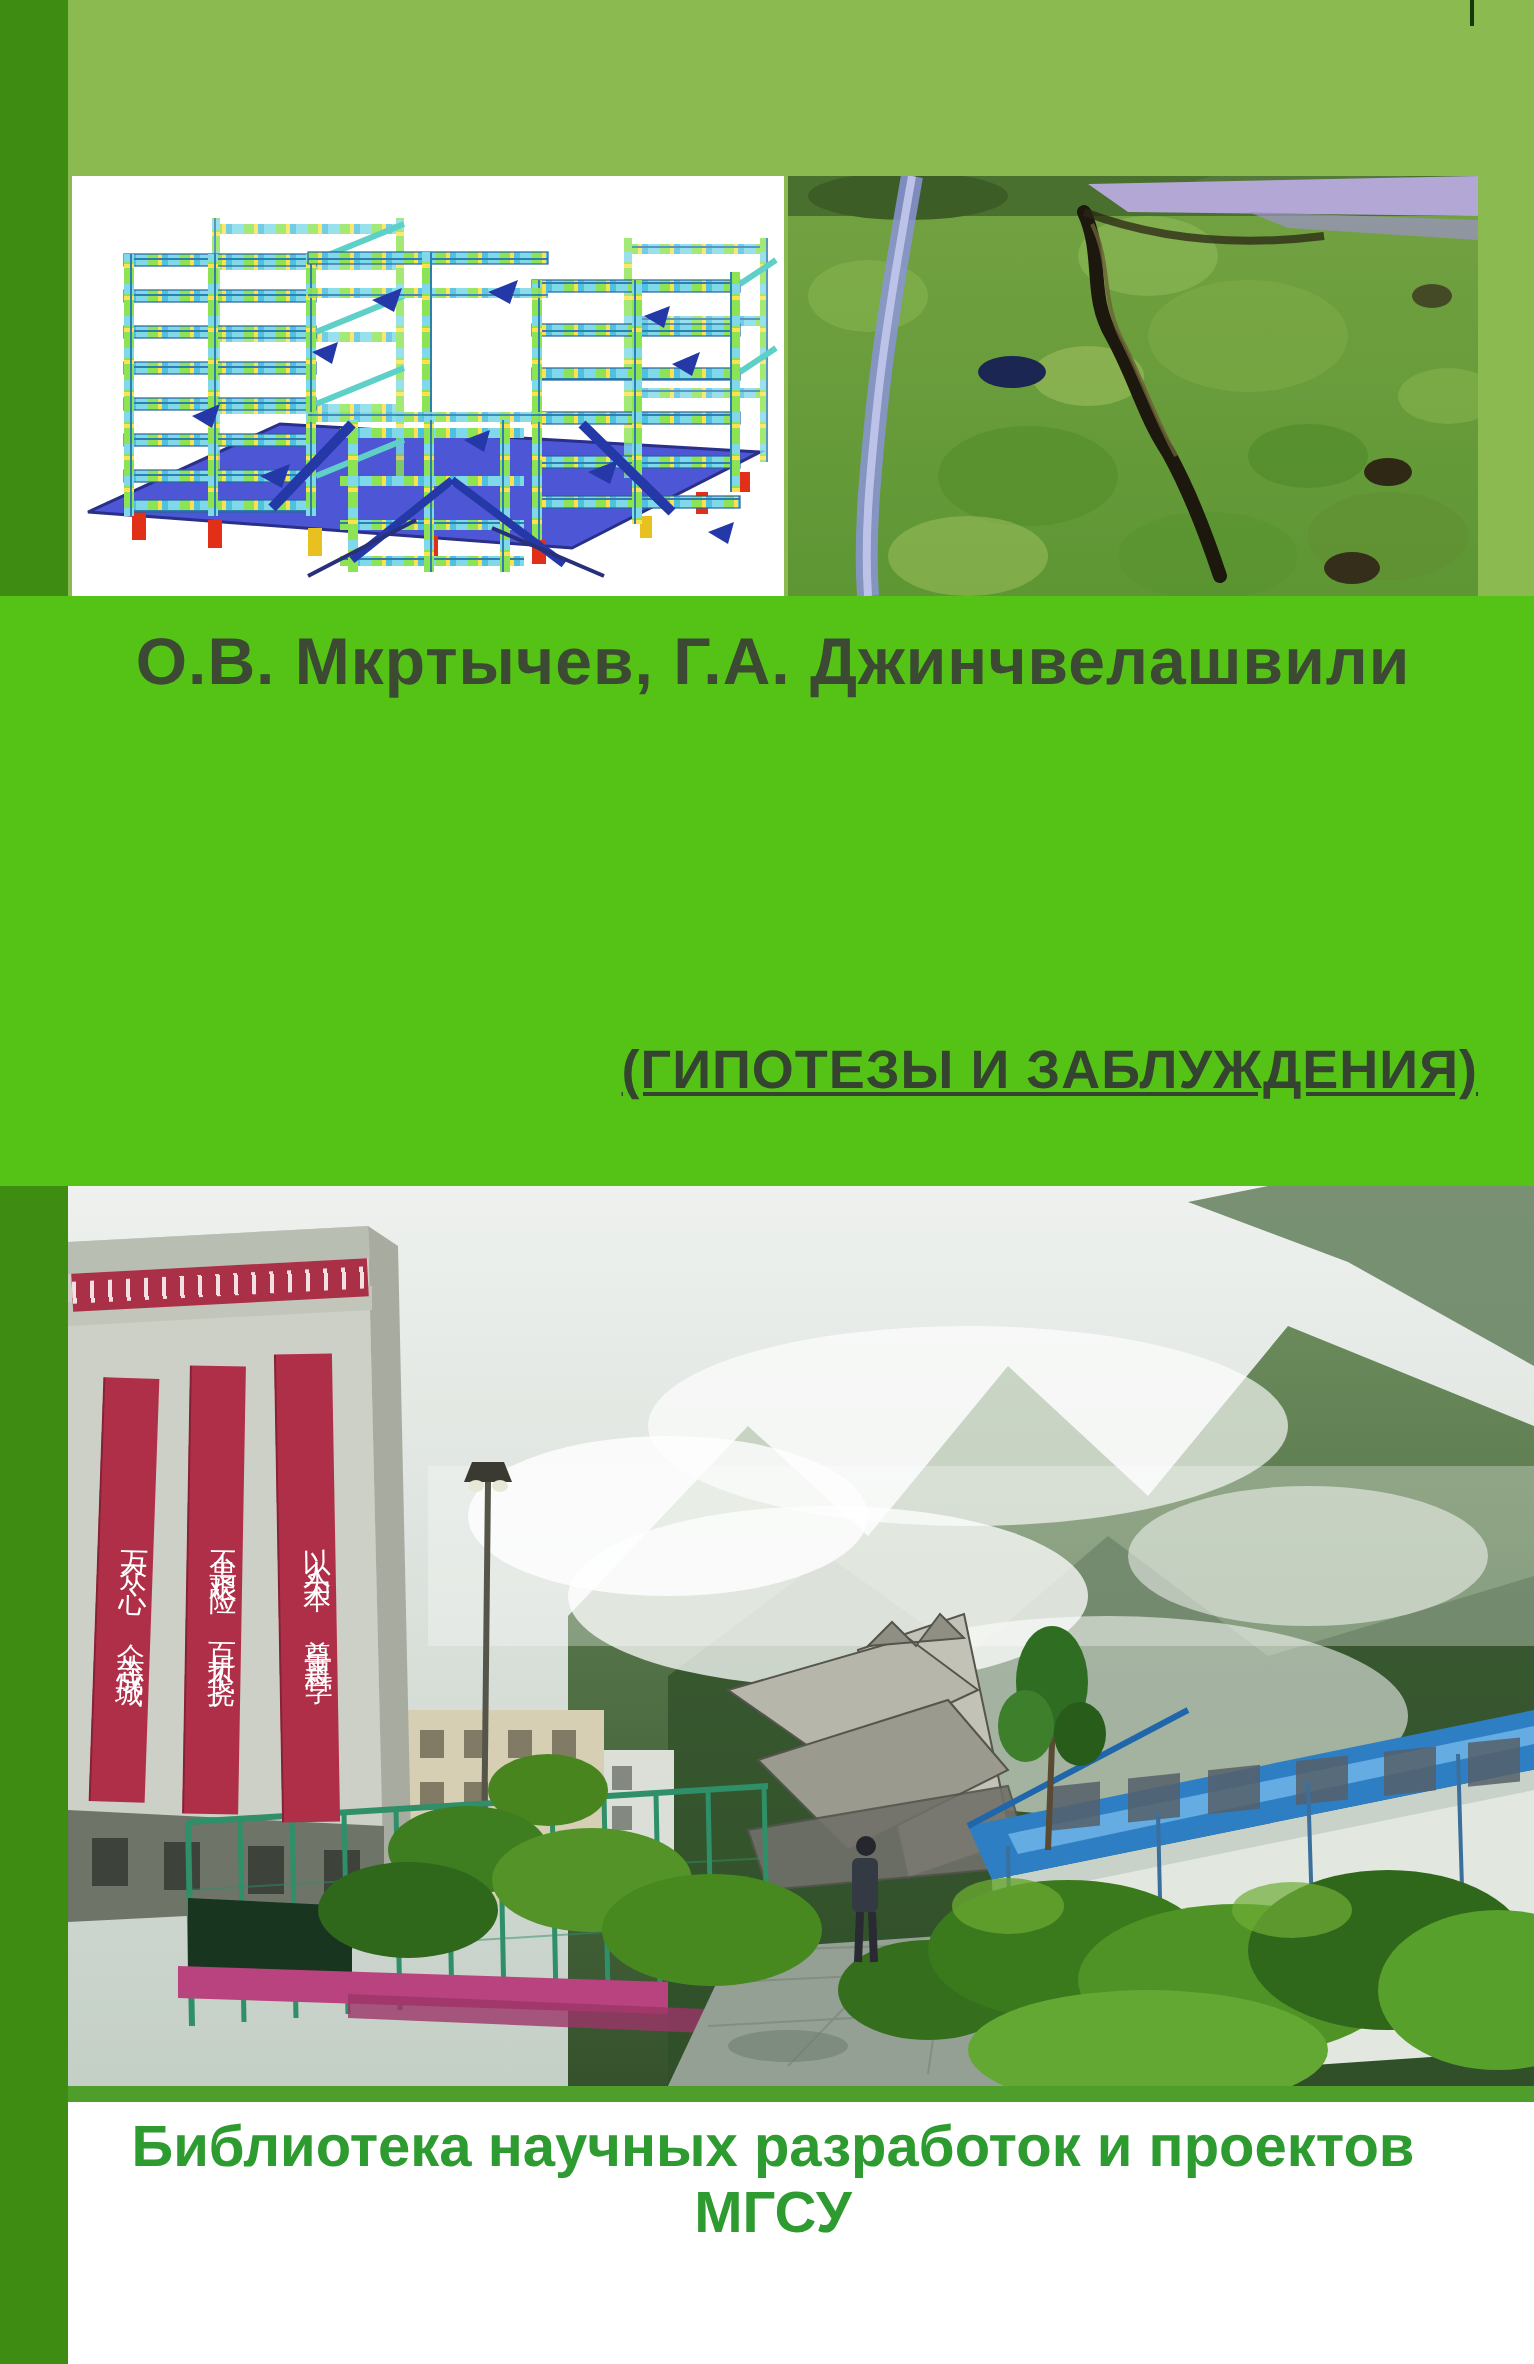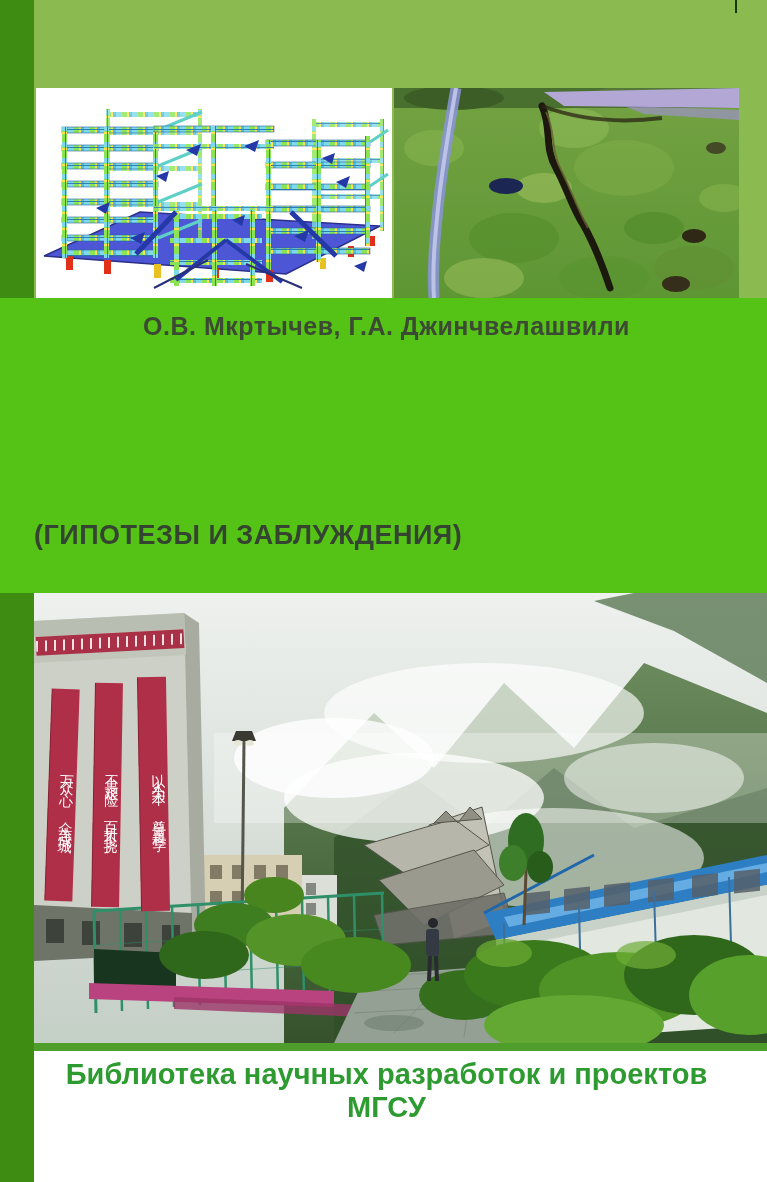--- a/index.html
+++ b/index.html
@@ -9,25 +9,25 @@
   .sidebar{position:absolute;left:0;top:0;width:34px;height:1182px;background:#3e8c11;}
   .band-top{position:absolute;left:34px;top:0;width:733px;height:298px;background:#8bba50;}
   .crop-mark{position:absolute;left:735px;top:0;width:2px;height:13px;background:#14380a;}
 
   .panel-model{position:absolute;left:36px;top:88px;width:356px;height:210px;background:#ffffff;overflow:hidden;}
   .panel-crack{position:absolute;left:394px;top:88px;width:345px;height:210px;overflow:hidden;background:#6a9c3e;}
   .panel-model svg,.panel-crack svg,.photo-main svg{display:block;}
 
   .band-title{position:absolute;left:0;top:298px;width:767px;height:295px;background:#55c316;}
   .authors{position:absolute;left:34px;top:14px;width:705px;text-align:center;
-           font-size:25px;font-weight:bold;letter-spacing:.5px;color:#3c4a34;}
+           font-size:33px;font-weight:bold;letter-spacing:.5px;color:#3c4a34;}
   .title{position:absolute;left:0;top:84px;width:767px;text-align:center;color:#ffffff;
          font-size:38px;font-weight:bold;line-height:42px;letter-spacing:1px;}
-  .subtitle{position:absolute;left:34px;top:222px;width:705px;text-align:left;
-            font-size:27px;font-weight:bold;letter-spacing:.5px;color:#344430;}
+  .subtitle{position:absolute;left:34px;top:222px;width:705px;text-align:right;
+            font-size:27px;font-weight:bold;letter-spacing:.5px;color:#344430;text-decoration:underline;}
 
   .photo-main{position:absolute;left:34px;top:593px;width:733px;height:450px;overflow:hidden;background:#c9d2c8;}
   .banner{position:absolute;display:flex;justify-content:center;background:#b02f48;
           color:#ffffff;writing-mode:vertical-rl;text-orientation:upright;
           font-size:14px;letter-spacing:6px;padding-top:8px;box-sizing:border-box;
           box-shadow:1px 0 0 rgba(0,0,0,.25) inset;}
   .banner-a{left:14px;top:96px;width:28px;height:212px;transform:rotate(2deg);}
   .banner-b{left:59px;top:90px;width:28px;height:224px;transform:rotate(1deg);}
   .banner-c{left:105px;top:84px;width:29px;height:234px;transform:rotate(-1deg);}
   .top-sign{position:absolute;left:2px;top:40px;width:148px;height:19px;background:#a93046;

